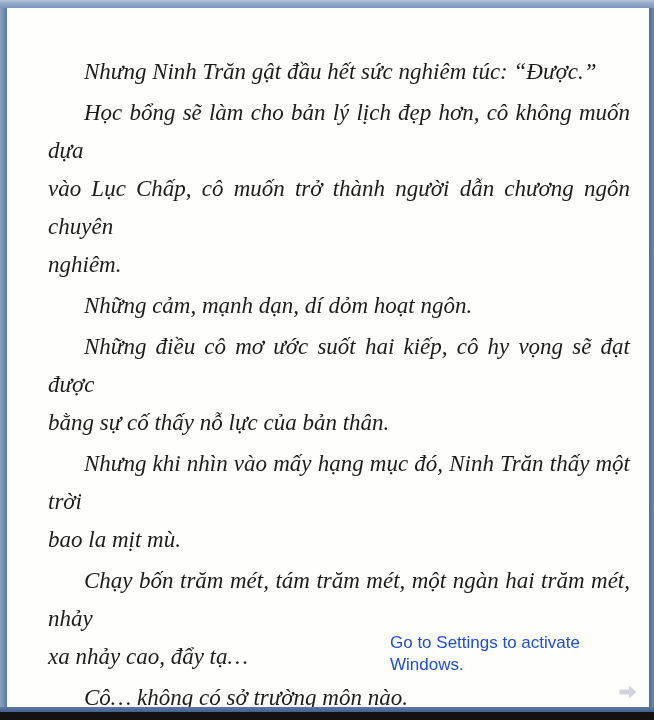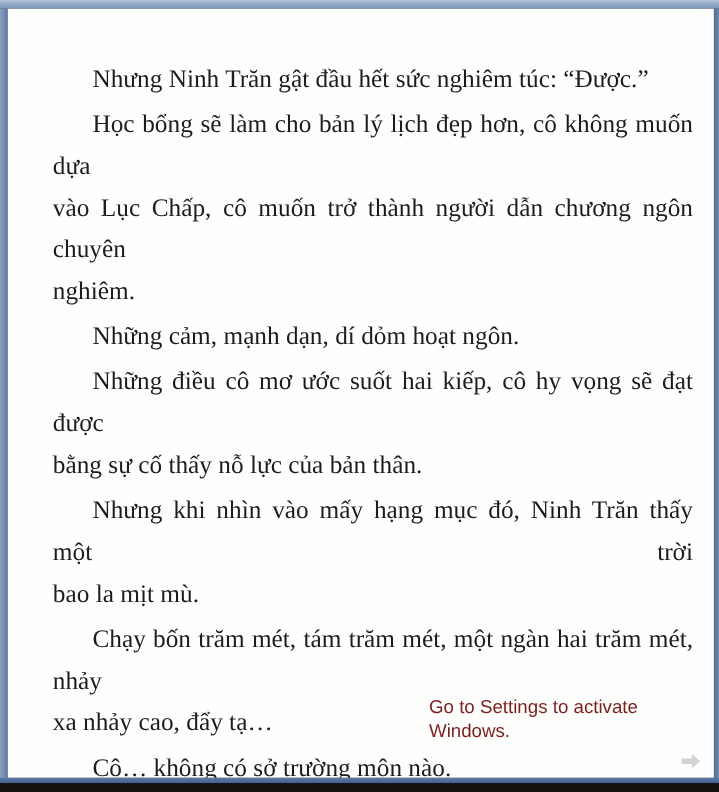--- a/index.html
+++ b/index.html
@@ -38,31 +38,31 @@
     background: #fefefc;
     overflow: hidden;
   }
   .text-block {
     position: absolute; left:41px; right:19px; top:42px;
     color: #1c1c1c;
     font-size: 23px;
     line-height: 38px;
   }
   .text-block p { margin: 0 0 3px 0; }
-  .ln { text-align: justify; }
+  .ln { text-align: justify; font-style: italic; }
   .ln.mid { text-align-last: justify; }
   .ln.first { text-indent: 36px; }
   
   .watermark {
     position: absolute; left: 383px; top: 622px; width: 256px;
     font-family: "Liberation Sans", "DejaVu Sans", sans-serif;
     pointer-events: none;
   }
   .wm-title { font-size: 24px; line-height: 30px; color: #dadde0; font-weight: 400; }
-  .wm-sub   { font-size: 17px; line-height: 22px; color: #7f1d1d; margin-top: 2px; }
+  .wm-sub   { font-size: 17px; line-height: 22px; color: #1d4ed8; margin-top: 2px; }
   .wm-arrow { position: absolute; left: 611px; top: 676px; }
 </style>
 </head>
 <body>
 
 <div id="screen">
   <div class="edge-top"></div>
   <div class="edge-left"></div>
   <div class="edge-right"></div>
   <div class="edge-bottom"></div>

